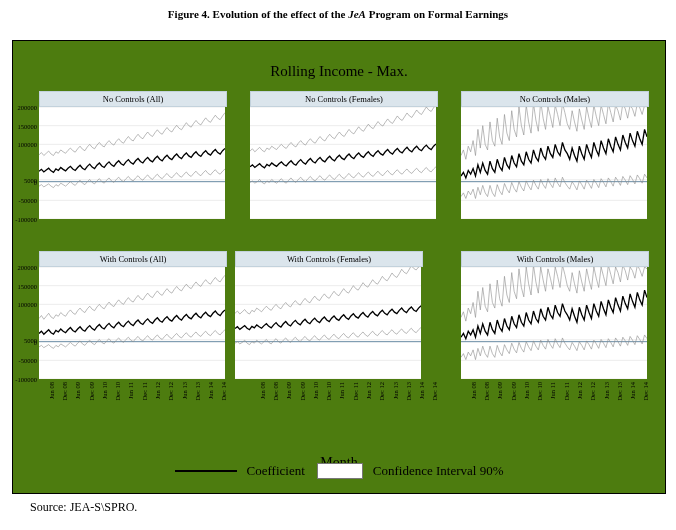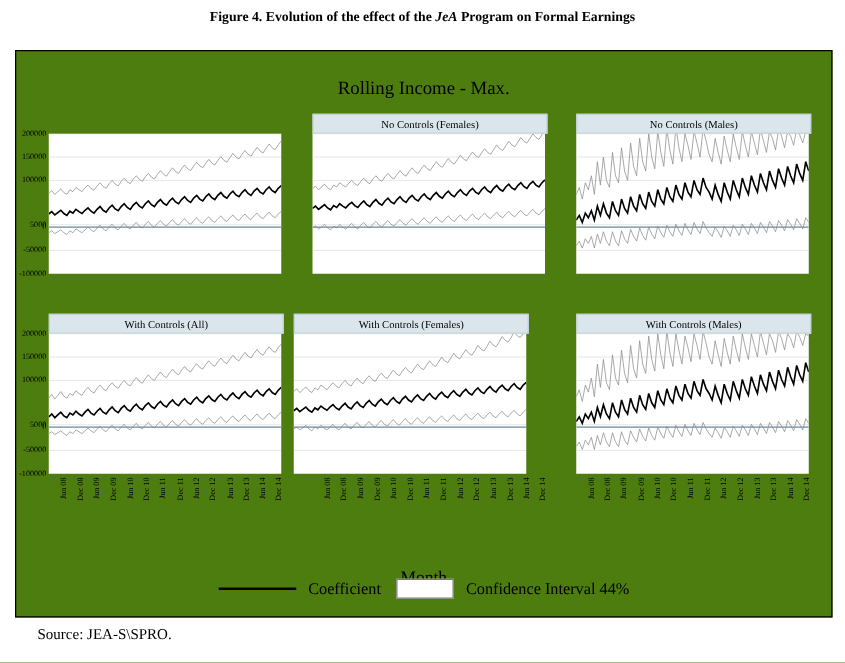--- a/index.html
+++ b/index.html
@@ -86,20 +86,21 @@
 
   <div class="fig-title">
     <div><span>Figure 4. Evolution of the effect of the </span><span class="it">JeA</span><span> Program on Formal Earnings</span></div>
   </div>
 
   <div class="frame">
     <div class="chart-title">Rolling Income - Max.</div>
 
     <div class="panels" id="panels">
         <div class="panel" style="left: 0px; top: 0px;">
+          <div class="hdr">No Controls (All)</div>
           <div class="plot">
             <svg width="186" height="112">
               <line x1="0" x2="186" y1="112" y2="112" stroke="#d9d9d9" stroke-width="0.5"></line>
               <line x1="0" x2="186" y1="93.33333333333334" y2="93.33333333333334" stroke="#d9d9d9" stroke-width="0.5"></line>
               <line x1="0" x2="186" y1="74.66666666666667" y2="74.66666666666667" stroke="#d9d9d9" stroke-width="0.5"></line>
               <line x1="0" x2="186" y1="72.80000000000001" y2="72.80000000000001" stroke="#d9d9d9" stroke-width="0.5"></line>
               <line x1="0" x2="186" y1="37.33333333333334" y2="37.33333333333334" stroke="#d9d9d9" stroke-width="0.5"></line>
               <line x1="0" x2="186" y1="18.666666666666657" y2="18.666666666666657" stroke="#d9d9d9" stroke-width="0.5"></line>
               <line x1="0" x2="186" y1="0" y2="0" stroke="#d9d9d9" stroke-width="0.5"></line>
               <line x1="0" x2="186" y1="74.66666666666667" y2="74.66666666666667" stroke="#6d8fa8" stroke-width="1"></line>
@@ -270,21 +271,21 @@
     <div class="xlabel" style="top:414px;">Month</div>
 
     <div class="legend" style="top:422px;">
       <div class="inner">
         <div class="item">
           <span class="swatch-line"></span>
           <span>Coefficient</span>
         </div>
         <div class="item">
           <span class="swatch-box"></span>
-          <span>Confidence Interval 44%</span>
+          <span>Confidence Interval 90%</span>
         </div>
       </div>
     </div>
   </div>
 
   <div class="source">Source: JEA-S\SPRO.</div>
 
 </div>
 
 </body></html>

